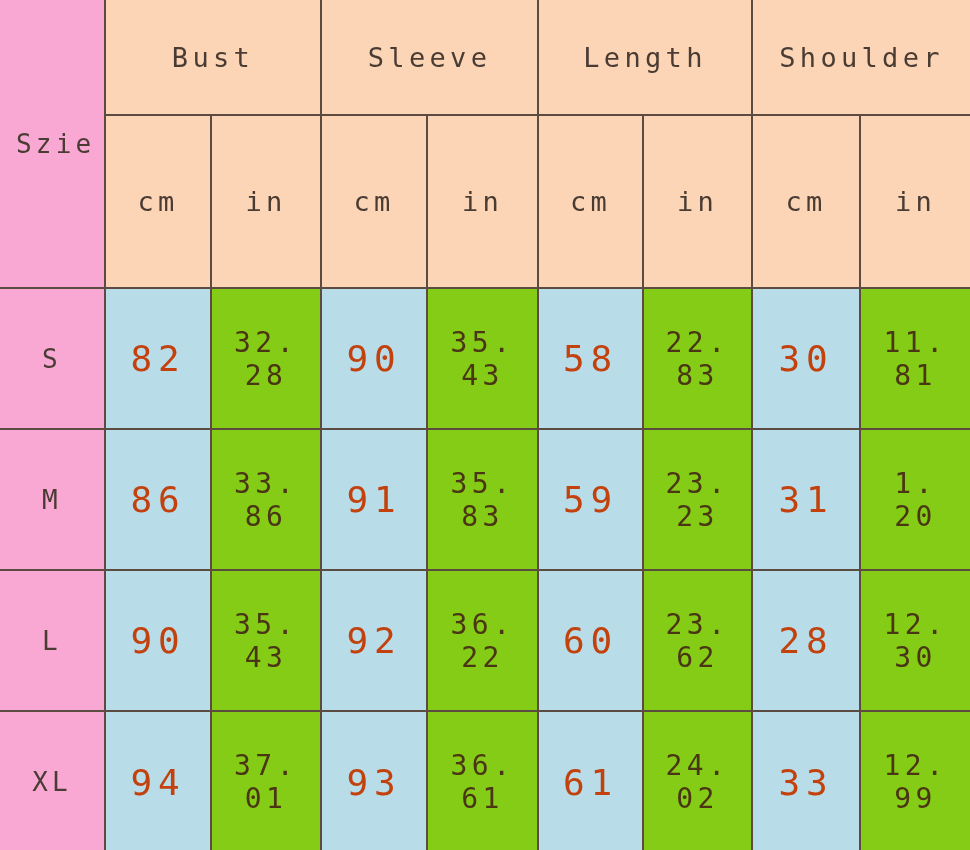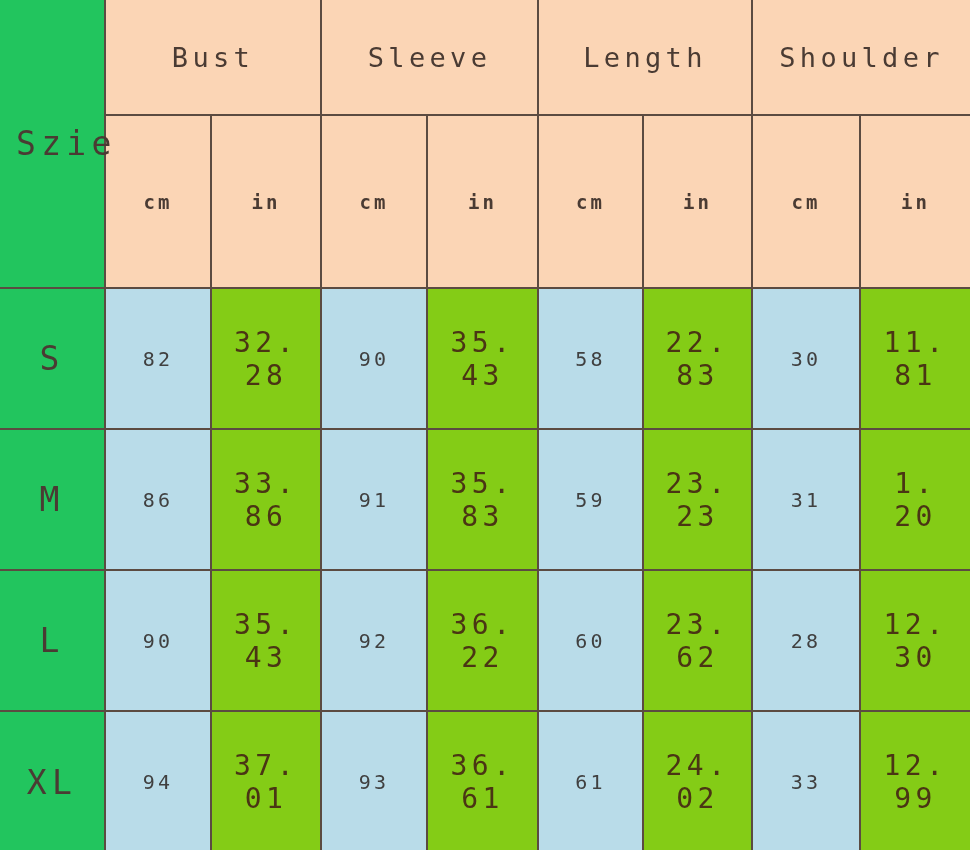--- a/index.html
+++ b/index.html
@@ -35,32 +35,32 @@
   #size-chart tr:last-child td { border-bottom: none; }
   #size-chart tr td:first-child { border-left: none; }
   #size-chart tr td:last-child { border-right: none; margin-top: 9px; }
 
   .hdr {
     background: #fbd5b5;
     color: #4a3b33;
     font-size: 26px;
   }
   .hdr-group { font-size: 27px; }
-  .hdr-unit  { font-size: 19px; font-weight: bold; }
+  .hdr-unit  { font-size: 27px; }
 
   .size-cell {
-    background: #22c55e;
+    background: #f9a8d4;
     color: #4a3b33;
-    font-size: 33px;
+    font-size: 26px;
   }
 
   .cm-cell {
     background: #b9dce9;
-    color: #404040;
-    font-size: 20px;
+    color: #c2410c;
+    font-size: 36px;
   }
 
   .in-cell {
     background: #84cc16;
     color: #4a3514;
     font-size: 28px;
   }
 
   
   col.c0 { width: 105px; }

